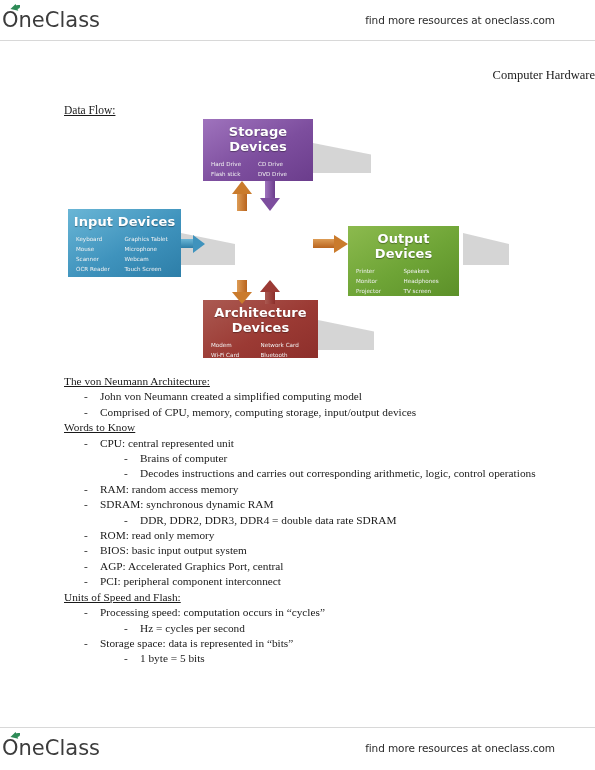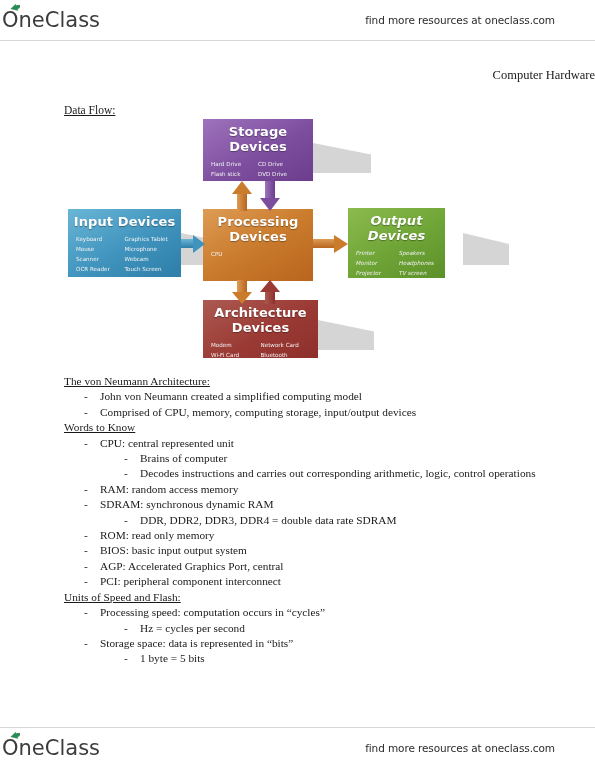--- a/index.html
+++ b/index.html
@@ -147,23 +147,22 @@
   }
   #node-input {
     left: 8px; top: 94px; width: 113px; height: 68px;
     background: linear-gradient(150deg, #6ab6d6 0%, #3f93bd 55%, #2d7ea8 100%);
   }
   #node-processing {
     left: 143px; top: 94px; width: 110px; height: 72px;
     background: linear-gradient(150deg, #dd9c55 0%, #ca7b2c 50%, #b9641e 100%);
   }
   #node-output {
-    left: 288px; top: 93px; width: 97px; height: 70px;
+    left: 288px; top: 111px; width: 111px; height: 70px;
     background: linear-gradient(150deg, #8cba4e 0%, #6ea436 55%, #5c9029 100%);
-    font-style: italic;
   }
   #node-communication {
     left: 143px; top: 185px; width: 115px; height: 58px;
     background: linear-gradient(150deg, #ab5a52 0%, #9b3a34 55%, #8d2f2b 100%);
   }
 
   
   .arrow { position: absolute; z-index: 2; }
   
   .arrow .stem { position: absolute; }
@@ -245,29 +244,20 @@
       </div>
       <div class="col">
         <div>Graphics Tablet</div>
         <div>Microphone</div>
         <div>Webcam</div>
         <div>Touch Screen</div>
       </div>
     </div>
   </div>
 
-  <div class="node" id="node-processing">
-    <div class="node-title">Processing Devices</div>
-    <div class="cols">
-      <div class="col">
-        <div>CPU</div>
-      </div>
-      <div class="col"></div>
-    </div>
-  </div>
 
   <div class="node" id="node-output">
     <div class="node-title">Output Devices</div>
     <div class="cols">
       <div class="col">
         <div>Printer</div>
         <div>Monitor</div>
         <div>Projector</div>
         <div>Braille Displays</div>
       </div>

